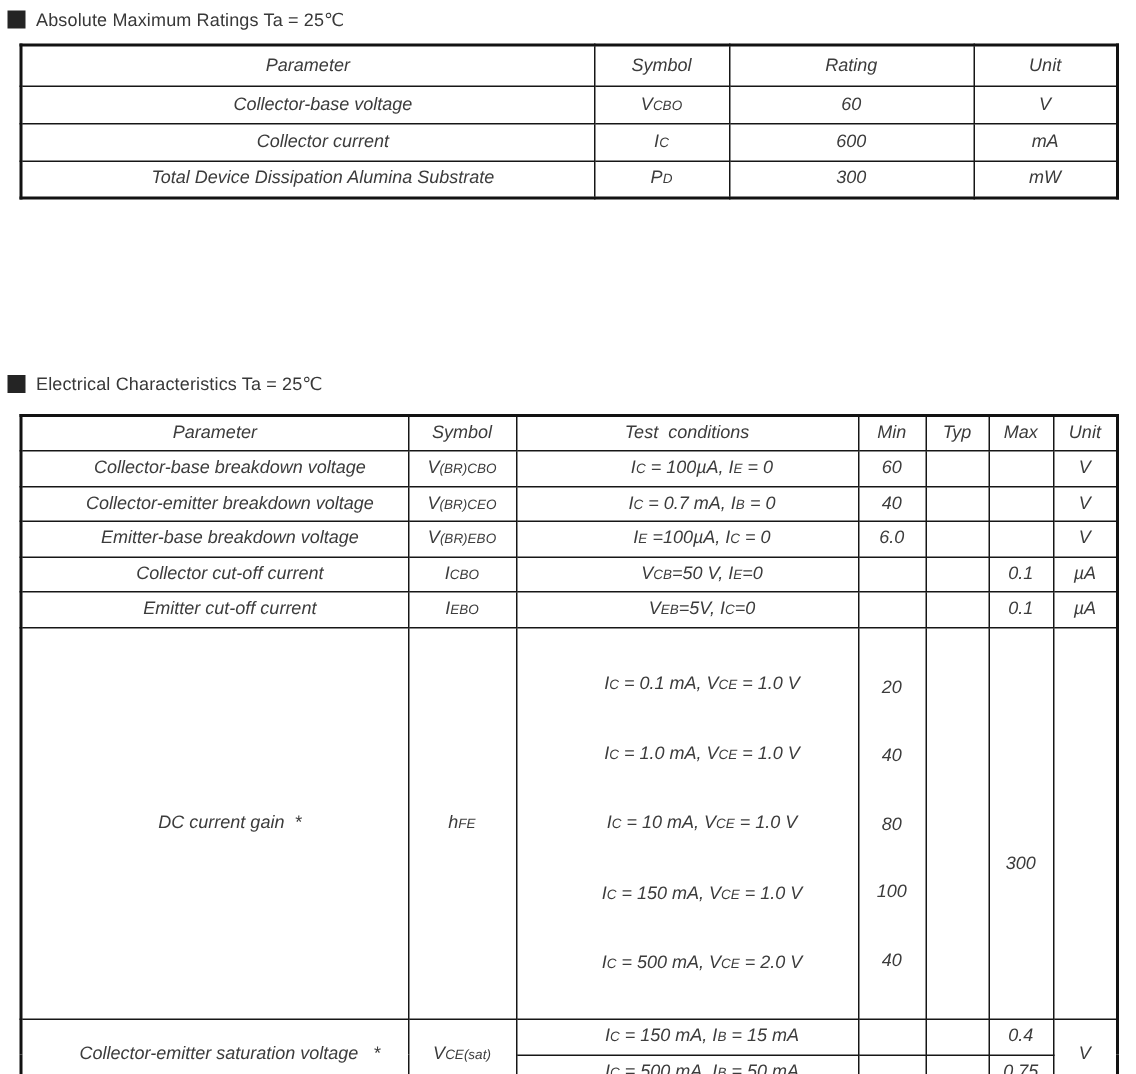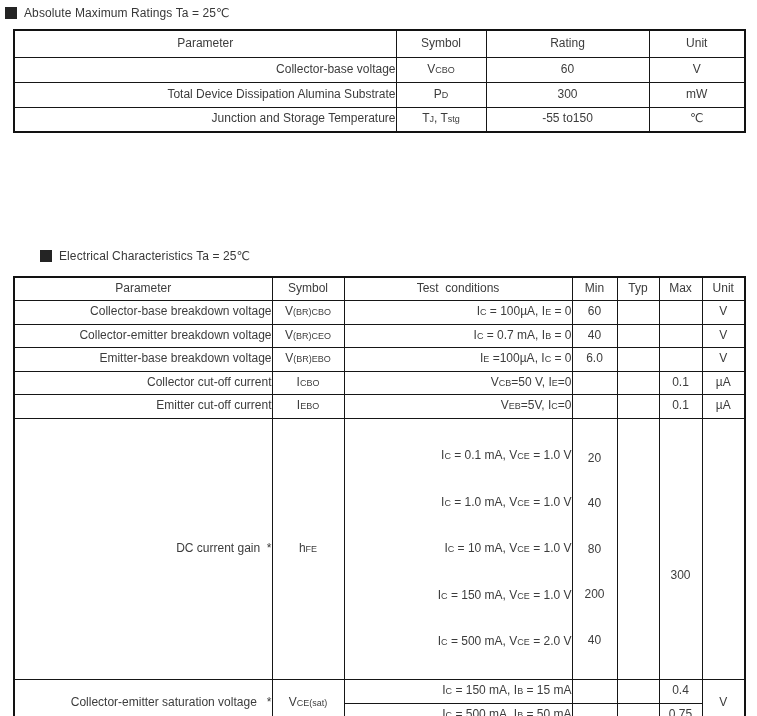--- a/index.html
+++ b/index.html
@@ -31,34 +31,35 @@
     margin-right: 7px;
     flex: 0 0 auto;
   }
   table.dt {
     position: absolute;
     left: 13px;
     width: 731px;
     border-collapse: collapse;
     table-layout: fixed;
     border: 2.5px solid #121212;
+    font-style: italic;
   }
   table.dt td, table.dt th {
     border: 1.5px solid #161616;
     font-size: 12px;
     font-weight: normal;
     color: #3c3c3c;
     padding: 0;
     vertical-align: middle;
     text-align: center;
     white-space: pre-wrap;
     overflow: hidden;
     line-height: 1.15;
   }
-  table.dt td.pl { text-align: right; padding-left: 20px; }
+  table.dt td.pl { text-align: center; padding-left: 20px; }
   table.t1 tr { height: 25px; }
   table.t1 tr.hdr { height: 27px; }
   table.t2 tr { height: 23.5px; }
   table.t2 tr.r-hfe { height: 90px; }
   .sb { font-size: 9px; }
   .lines div { line-height: 18px; }
   td.vt { vertical-align: top; }
   .hfemax { margin-top: 52px; line-height: 18px; text-align: center; }
   table.dt td.bb-thin { border-bottom-width: 1px; }
   table.dt td.bt-thin { border-top-width: 1px; }
@@ -87,35 +88,35 @@
       <th>Rating</th>
       <th>Unit</th>
     </tr>
     <tr>
       <td class="pl">Collector-base voltage</td>
       <td><span>V</span><span class="sb">CBO</span></td>
       <td>60</td>
       <td>V</td>
     </tr>
     <tr>
+      <td class="pl">Collector current</td>
+      <td><span>I</span><span class="sb">C</span></td>
+      <td>600</td>
+      <td>mA</td>
+    </tr>
+    <tr>
       <td class="pl">Total Device Dissipation Alumina Substrate</td>
       <td><span>P</span><span class="sb">D</span></td>
       <td>300</td>
       <td>mW</td>
     </tr>
-    <tr>
-      <td class="pl">Junction and Storage Temperature</td>
-      <td><span>T</span><span class="sb">J</span><span>, T</span><span class="sb">stg</span></td>
-      <td>-55 to150</td>
-      <td>℃</td>
-    </tr>
   </tbody>
     </table>
 
-  <div class="sec-title" style="top:249px;margin-left:35px;">
+  <div class="sec-title" style="top:249px;">
     <span class="sq"></span>
     <span>Electrical Characteristics Ta = 25℃</span>
   </div>
 
   <table class="dt t2" style="top:276px;">
     <colgroup>
       <col style="width:258px">
         <col style="width:72px">
         <col style="width:228px">
       <col style="width:45px">
@@ -187,21 +188,21 @@
         <div><span>I</span><span class="sb">C</span><span> = 0.1 mA, V</span><span class="sb">CE</span><span> = 1.0 V</span></div>
         <div><span>I</span><span class="sb">C</span><span> = 1.0 mA, V</span><span class="sb">CE</span><span> = 1.0 V</span></div>
         <div><span>I</span><span class="sb">C</span><span> = 10 mA, V</span><span class="sb">CE</span><span> = 1.0 V</span></div>
         <div><span>I</span><span class="sb">C</span><span> = 150 mA, V</span><span class="sb">CE</span><span> = 1.0 V</span></div>
         <div><span>I</span><span class="sb">C</span><span> = 500 mA, V</span><span class="sb">CE</span><span> = 2.0 V</span></div>
       </td>
       <td class="lines">
         <div>20</div>
         <div>40</div>
         <div>80</div>
-        <div>200</div>
+        <div>100</div>
         <div>40</div>
       </td>
       <td></td>
       <td class="vt">
         <div class="hfemax">300</div>
       </td>
       <td></td>
     </tr>
 
     <tr>

